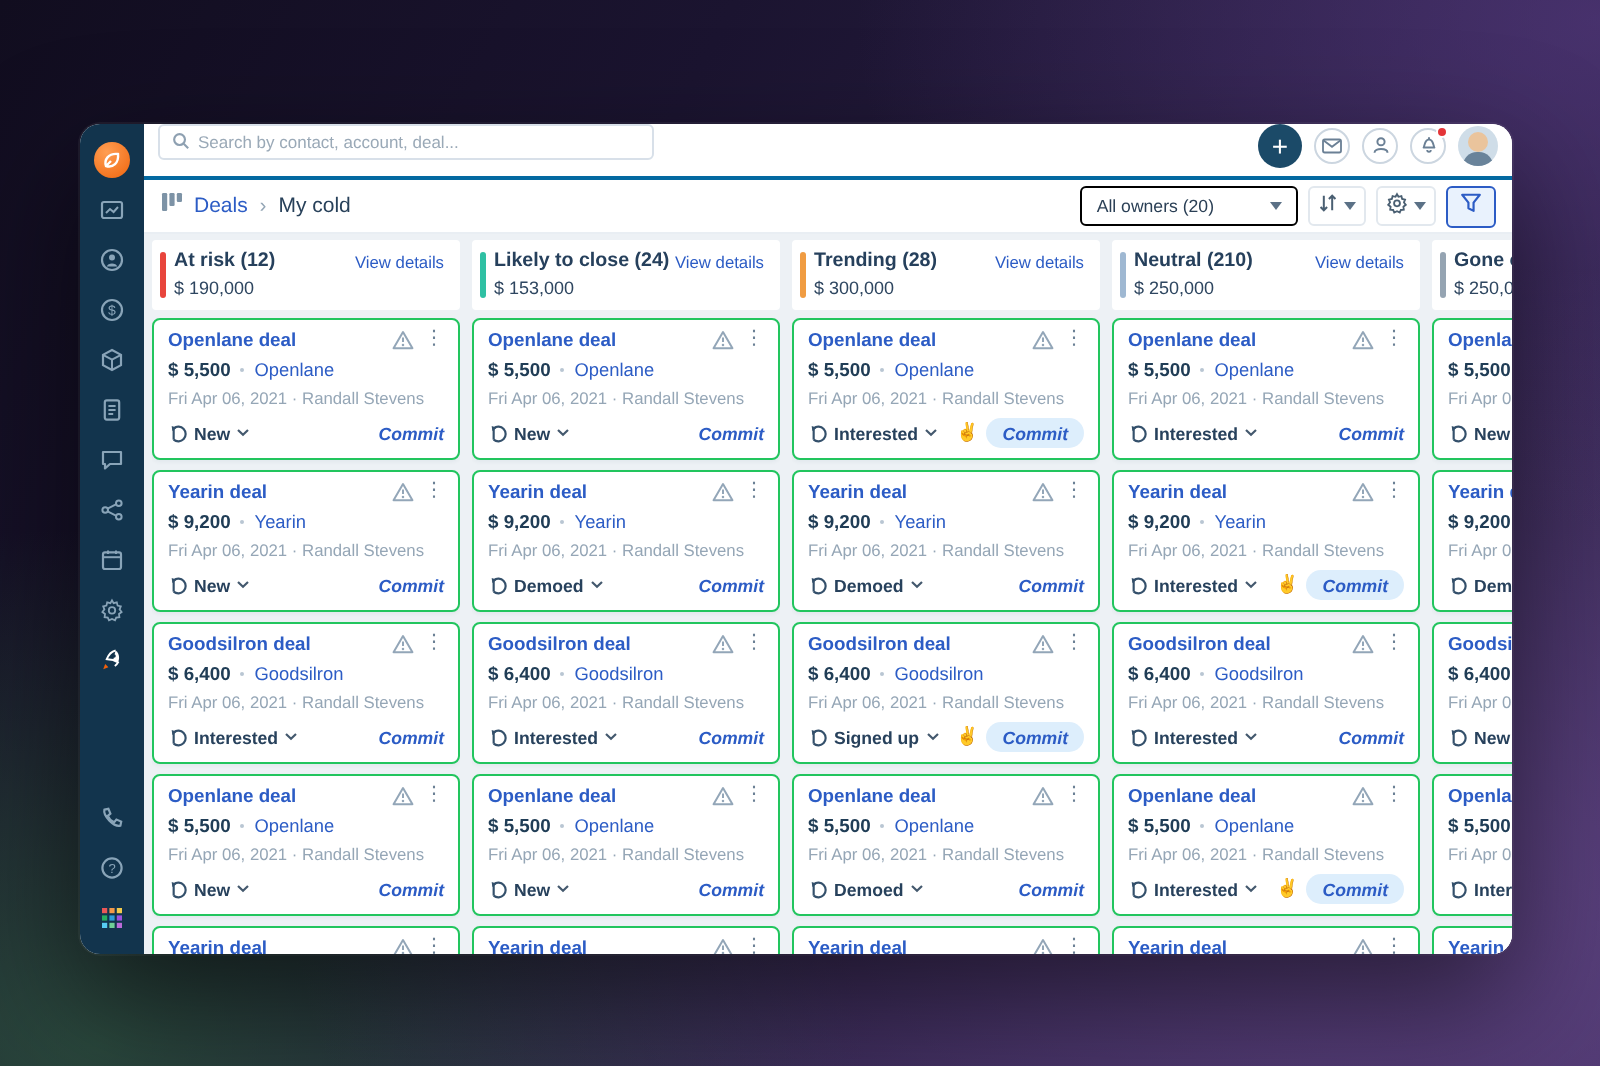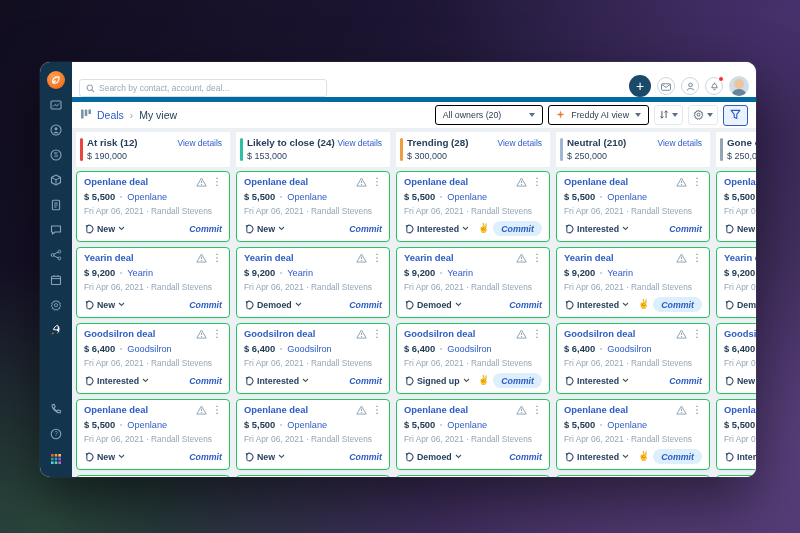--- a/index.html
+++ b/index.html
@@ -13,21 +13,21 @@
   .window{position:absolute;left:40px;top:62px;width:716px;height:415px;border-radius:10px;
     overflow:hidden;display:flex;background:#fff;box-shadow:0 24px 60px rgba(0,0,0,.55),0 0 0 1px rgba(255,255,255,.06);}
   
   .sidebar{width:32px;flex:none;background:#12344d;display:flex;flex-direction:column;align-items:center;padding:5px 0 6px;}
   .sb-item{width:32px;height:25px;display:flex;align-items:center;justify-content:center;cursor:pointer;}
   .sb-item svg{display:block;}
   .logo-circle{width:18px;height:18px;border-radius:50%;background:radial-gradient(circle at 35% 28%,#ff9e52,#ef650e);display:flex;align-items:center;justify-content:center;}
   .sb-bottom{margin-top:auto;display:flex;flex-direction:column;align-items:center;}
   
   .main{flex:1;min-width:0;display:flex;flex-direction:column;background:#fff;}
-  .topbar{height:40px;flex:none;display:flex;align-items:flex-end;padding:0 7px;border-bottom:5px solid #0369a1;}
+  .topbar{height:28px;flex:none;display:flex;align-items:flex-start;padding:0 7px;border-bottom:2px solid #0369a1;}
   .search{width:248px;height:18px;border:1px solid #d8e0e9;border-radius:3px;display:flex;align-items:center;gap:4px;padding:0 6px;background:#fff;}
   .search input{flex:1;border:none;outline:none;background:transparent;font-size:8.5px;color:#44586c;}
   .search input::placeholder{color:#9aa9b7;}
   .tb-right{margin-left:auto;display:flex;align-items:center;gap:6px;}
   .plus-btn{width:22px;height:22px;border-radius:50%;background:#1b4a68;color:#fff;font-size:14px;line-height:1;display:flex;align-items:center;justify-content:center;cursor:pointer;}
   .circle-btn{width:18px;height:18px;border-radius:50%;border:1px solid #ccd6e0;background:#fff;display:flex;align-items:center;justify-content:center;position:relative;cursor:pointer;}
   .ndot{position:absolute;top:-2px;right:-2px;width:6px;height:6px;border-radius:50%;background:#e43538;border:1px solid #fff;}
   .avatar{width:20px;height:20px;border-radius:50%;background:#cfdde8;position:relative;overflow:hidden;flex:none;cursor:pointer;}
   .avatar::before{content:"";position:absolute;left:50%;top:3px;transform:translateX(-50%);width:10px;height:10px;border-radius:50%;background:#eac49c;}
   .avatar::after{content:"";position:absolute;left:50%;bottom:-2px;transform:translateX(-50%);width:15px;height:9px;border-radius:7px 7px 0 0;background:#69839a;}
@@ -247,32 +247,25 @@
       </div>
 
       <div class="toolbar">
         <span><svg width="12" height="12" viewBox="0 0 12 12">
               <rect x="1" y="1.5" width="2.6" height="9" rx="0.6" fill="#7d93a6"></rect>
               <rect x="4.7" y="1.5" width="2.6" height="6.5" rx="0.6" fill="#7d93a6"></rect>
               <rect x="8.4" y="1.5" width="2.6" height="4.5" rx="0.6" fill="#7d93a6"></rect>
             </svg></span>
         <span class="crumb-sec">Deals</span>
         <span class="crumb-sep">›</span>
-        <span class="crumb-page">My view</span>
+        <span class="crumb-page">My cold</span>
         <div class="tb2-right">
           <div class="select">
             <span>All owners (20)</span>
             <span class="gap"></span>
-            <span class="carat"></span>
-          </div>
-          <div class="select">
-            <span><svg width="9" height="9" viewBox="0 0 10 10">
-                  <path d="M5 0.5 L6.1 3.9 L9.5 5 L6.1 6.1 L5 9.5 L3.9 6.1 L0.5 5 L3.9 3.9 z" fill="#e8843a"></path>
-                </svg></span>
-            <span>Freddy AI view</span>
             <span class="carat"></span>
           </div>
           <div class="ghost-btn">
             <span><svg width="10" height="11" viewBox="0 0 11 12">
                   <path d="M3.2 2 L3.2 10 M1.4 8.2 L3.2 10 L5 8.2" fill="none" stroke="#4a5f72" stroke-width="1.1"></path>
                   <path d="M7.8 10 L7.8 2 M6 3.8 L7.8 2 L9.6 3.8" fill="none" stroke="#4a5f72" stroke-width="1.1"></path>
                 </svg></span>
             <span class="carat"></span>
           </div>
           <div class="ghost-btn">

